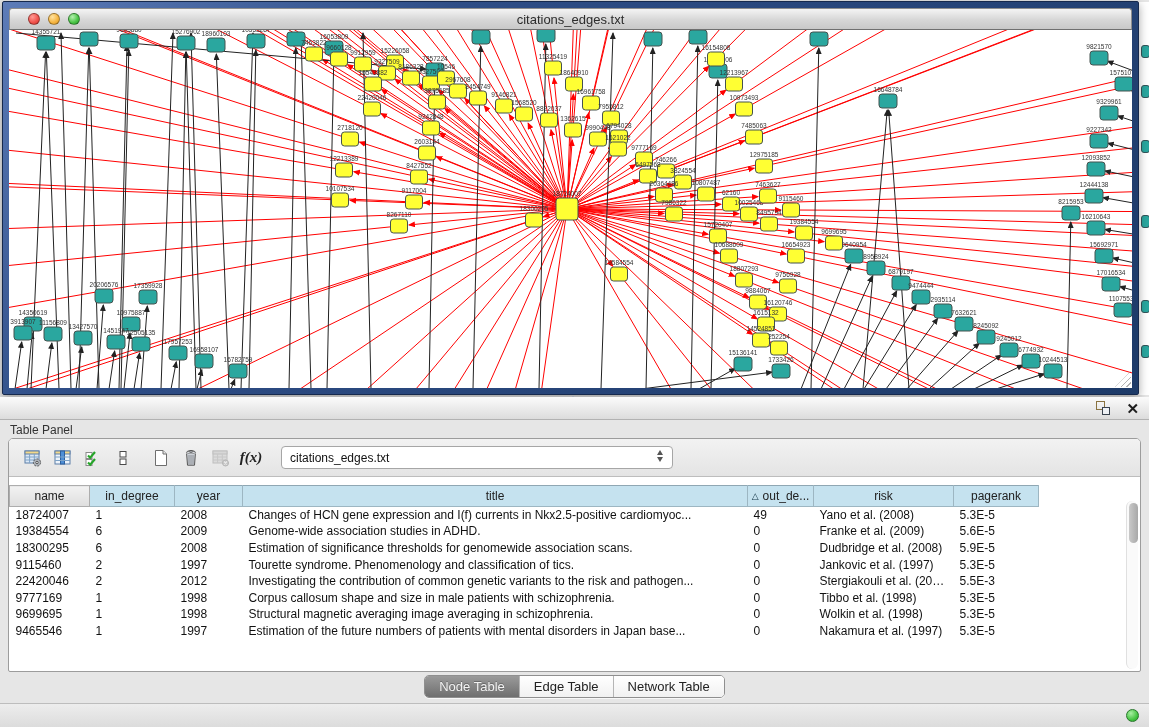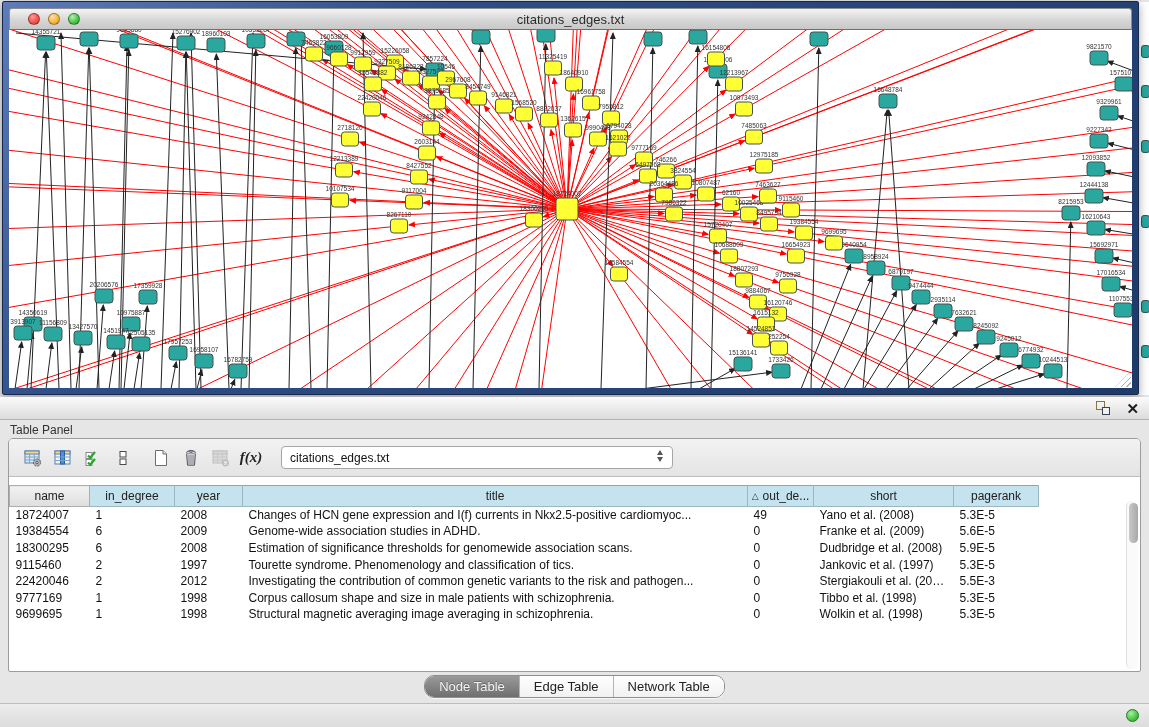--- a/index.html
+++ b/index.html
@@ -58,21 +58,21 @@
   table.data { border-collapse:collapse; table-layout:fixed; width:1029px; font-size:12px;margin-top:8px; }
   table.data th { height:21px; font-weight:normal; color:#222; text-align:center;
     background:#c5e2ef; border:1px solid #9db6c2; border-top:1px solid #8fa7b3; }
   table.data th.first { background:linear-gradient(#f2f2f2,#dedede); border-color:#adadad; }
   table.data td { height:16.6px; padding:0 6px; color:#111; white-space:nowrap; overflow:hidden; text-overflow:ellipsis; border:none; }
   .sort-tri { display:inline-block; margin-right:4px; font-size:9px; color:#134; transform:translateY(-1px); }
   .vscroll { position:absolute; right:2px; top:62px; width:12px; height:168px; background:#fafafa; border-left:1px solid #e0e0e0; border-radius:6px; }
   .vscroll .thumb { position:absolute; left:1.5px; top:2px; width:9px; height:40px; background:linear-gradient(90deg,#c9c9c9,#a8a8a8); border-radius:5px; }
 
   .tabs-row { position:absolute; left:0; right:0; top:278px; display:flex; justify-content:center; }
-  .seg { display:flex; border:1px solid #8f8f8f; border-radius:10px; overflow:hidden; background:#fdfdfd; box-shadow:0 1px 0 rgba(255,255,255,.7); }
+  .seg { display:flex; border:1px solid #8f8f8f; border-radius:5px; overflow:hidden; background:#fdfdfd; box-shadow:0 1px 0 rgba(255,255,255,.7); }
   .seg .tab { padding:3px 14px; font-size:13px; color:#222; cursor:pointer; border-right:1px solid #b5b5b5; background:linear-gradient(#ffffff,#f1f1f1); }
   .seg .tab:last-child { border-right:none; }
   .seg .tab.sel { background:linear-gradient(#9a9a9a,#6f6f6f); color:#f2f2f2; text-shadow:0 -1px 0 rgba(0,0,0,.25); }
 
   .statusbar { position:absolute; left:0; bottom:0; width:1149px; height:24px; background:linear-gradient(#ededed,#dcdcdc);
     border-top:1px solid #bdbdbd; display:flex; align-items:center; justify-content:flex-end; padding-right:10px; gap:7px; }
   .statusbar .mem { font-size:11px; color:#222;margin-top:48px; }
   .memdot { width:13px; height:13px; border-radius:50%; border:1px solid #27772b;
     background:radial-gradient(circle at 35% 30%, #a8efa2, #3fc13c 65%, #2f9b32); }
 
@@ -651,21 +651,21 @@
           <col style="width:140px">
           <col style="width:85px">
       </colgroup>
       <thead>
         <tr>
           <th class="first"><span>name</span></th>
           <th><span>in_degree</span></th>
           <th><span>year</span></th>
           <th><span>title</span></th>
           <th><span class="sort-tri">△</span><span>out_de...</span></th>
-          <th><span>short</span></th>
+          <th><span>risk</span></th>
           <th><span>pagerank</span></th>
         </tr>
       </thead>
       <tbody id="rows-body">
           <tr>
             <td>18724007</td>
             <td>1</td>
             <td>2008</td>
             <td>Changes of HCN gene expression and I(f) currents in Nkx2.5-positive cardiomyoc...</td>
             <td>49</td>
@@ -719,20 +719,29 @@
           </tr>
           <tr>
             <td>9699695</td>
             <td>1</td>
             <td>1998</td>
             <td>Structural magnetic averaging image averaging in schizophrenia.</td>
             <td>0</td>
             <td>Wolkin et al. (1998)</td>
             <td>5.3E-5</td>
           </tr>
+          <tr>
+            <td>9465546</td>
+            <td>1</td>
+            <td>1997</td>
+            <td>Estimation of the future numbers of patients with mental disorders in Japan base...</td>
+            <td>0</td>
+            <td>Nakamura et al. (1997)</td>
+            <td>5.3E-5</td>
+          </tr>
         </tbody>
     </table>
     <div class="vscroll">
         <div class="thumb"></div>
       </div>
   </div>
 
   <div class="tabs-row">
     <div class="seg">
       <span class="tab sel">Node Table</span>

